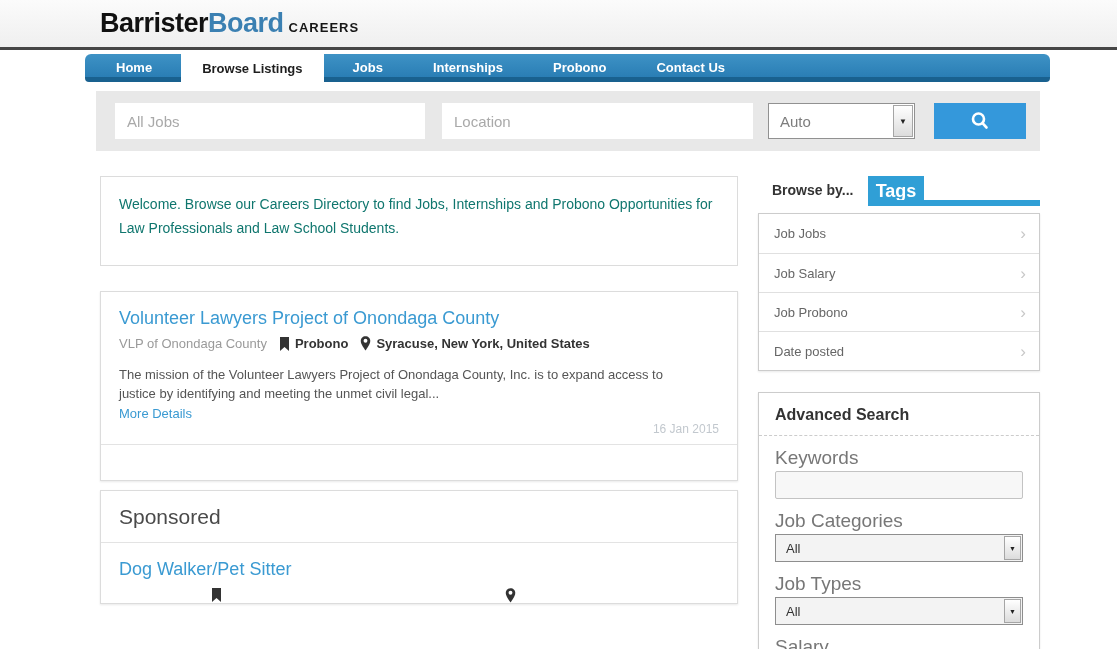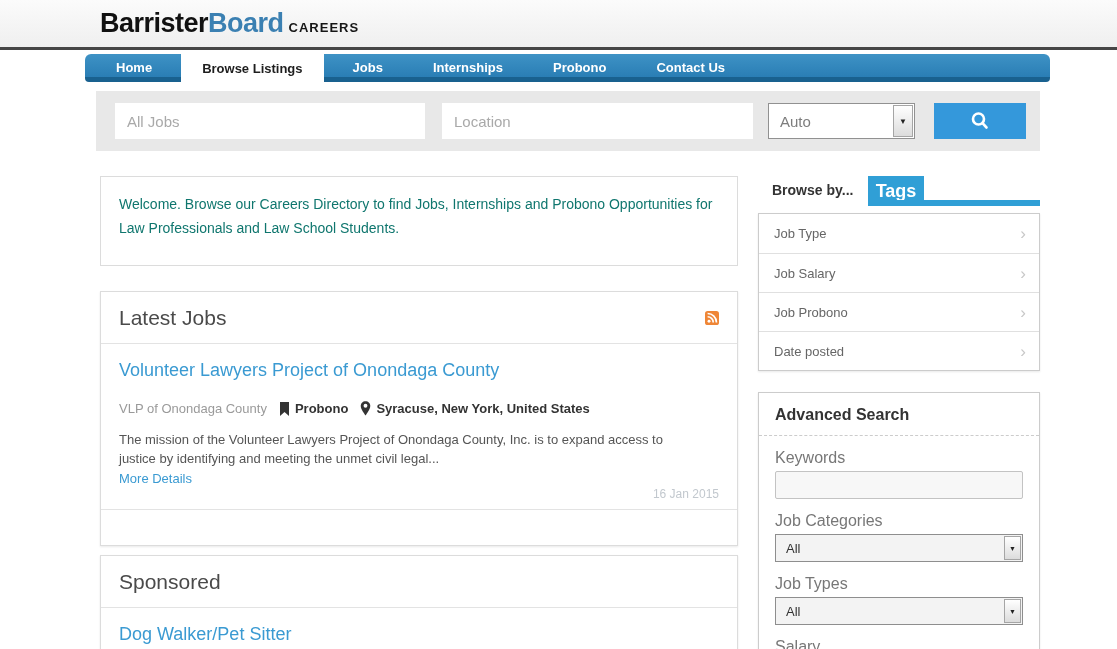--- a/index.html
+++ b/index.html
@@ -50,21 +50,21 @@
 
   .welcome { padding:15px 18px; height:90px; font-size:14px; color:#0f766e; line-height:24px; }
 
   .panel { margin-top:25px; }
   .panel-head { padding:14px 18px 13px; border-bottom:1px solid #e3e3e3;
     display:flex; justify-content:space-between; align-items:center; }
   .panel-title { font-size:21px; color:#4a4a4a; font-weight:normal; }
 
   .job { padding:16px 18px 0; }
   .job-title { font-size:18px; color:#3a9ad2; cursor:pointer; }
-  .job-meta { display:flex; align-items:center; margin-top:20px; font-size:13px; }
+  .job-meta { display:flex; align-items:center; margin-top:7px; font-size:13px; }
   .job-company { color:#9a9a9a; margin-right:12px; }
   .job-type, .job-loc { color:#333; font-weight:bold; margin-left:5px; margin-right:12px; }
   .job-desc { margin-top:14px; font-size:13px; color:#555; line-height:19px; width:96%; }
   .job-more { display:inline-block; margin-top:3px; font-size:13px; color:#3a9ad2; cursor:pointer; }
   .job-date { text-align:right; font-size:12px; color:#c2c8ce; padding-bottom:8px; }
   .panel-foot { border-top:1px solid #e3e3e3; height:36px; }
 
   .panel-sponsored { margin-top:9px; }
   .meta-cut { margin-top:8px; display:flex; align-items:flex-start; }
   .meta-cut .bookmark-slot { margin-left:92px; }
@@ -79,21 +79,21 @@
 
   .browse-list { border:1px solid #cccccc; }
   .browse-row { height:39px; display:flex; align-items:center; justify-content:space-between;
     padding:0 13px 0 15px; font-size:13px; color:#666; cursor:pointer; }
   .browse-row + .browse-row { border-top:1px solid #e0e0e0; }
   .chev { font-size:17px; color:#c8c8c8; line-height:1; }
 
   .adv { margin-top:21px; border:1px solid #cccccc; padding:0 16px 20px; }
   .adv-title { padding:13px 0 11px; font-size:16px; font-weight:bold; color:#333; }
   .adv-dash { border-top:1px dashed #ccc; margin:0 -16px; }
-  .adv-label { margin-top:14px; font-size:16px; color:#777; line-height:15px; }
+  .adv-label { margin-top:14px; font-size:19px; color:#777; line-height:15px; }
   .adv-input { margin-top:6px; width:100%; height:28px; background:#f7f7f7;
     border:1px solid #c3c3c3; border-radius:2px; padding:0 8px; font-size:13px; outline:none; }
   .adv-sel { margin-top:6px; height:28px; border:1px solid #8e8e8e; background:#f3f3f3; }
   .adv-sel .sel-value { padding-left:10px; font-size:13px; color:#333; }
   .adv-sel .sel-btn { width:17px; height:24px; font-size:7px; }
 
   .icon { display:inline-flex; flex:none; }
 </style>
 </head>
 <body>
@@ -137,31 +137,20 @@
 </div>
 
 <div class="content">
 
   <div class="col-left">
     <div class="box welcome">
       <span>Welcome. Browse our Careers Directory to find Jobs, Internships and Probono Opportunities for Law Professionals and Law School Students.</span>
     </div>
 
     <div class="box shadow panel">
-      <div class="panel-head">
-        <h2 class="panel-title">Latest Jobs</h2>
-        <span class="icon">
-          <svg width="14" height="14" viewBox="0 0 16 16">
-              <rect width="16" height="16" rx="3" fill="#ef8636"></rect>
-              <circle cx="4.6" cy="11.6" r="1.7" fill="#fff"></circle>
-              <path d="M3 6.6 a6.4 6.4 0 0 1 6.4 6.4" fill="none" stroke="#fff" stroke-width="1.9"></path>
-              <path d="M3 2.9 a10.1 10.1 0 0 1 10.1 10.1" fill="none" stroke="#fff" stroke-width="1.9"></path>
-            </svg>
-        </span>
-      </div>
       <div class="job">
         <div class="job-title">Volunteer Lawyers Project of Onondaga County</div>
         <div class="job-meta">
           <span class="job-company">VLP of Onondaga County</span>
           <span class="icon">
             <svg width="11" height="14" viewBox="0 0 11 14">
                 <path d="M1 0 h9 v14 l-4.5 -4 l-4.5 4 z" fill="#333"></path>
               </svg>
           </span>
           <span class="job-type">Probono</span>
@@ -205,21 +194,21 @@
 
   <div class="col-right">
     <div class="side-tabs">
       <span class="browse-by">Browse by...</span>
       <span class="tags-tab">Tags</span>
       <span class="tags-strip"></span>
     </div>
 
     <div class="browse-list box shadow">
       <div class="browse-row">
-        <span>Job Type</span>
+        <span>Job Jobs</span>
         <span class="chev">›</span>
       </div>
       <div class="browse-row">
         <span>Job Salary</span>
         <span class="chev">›</span>
       </div>
       <div class="browse-row">
         <span>Job Probono</span>
         <span class="chev">›</span>
       </div>

